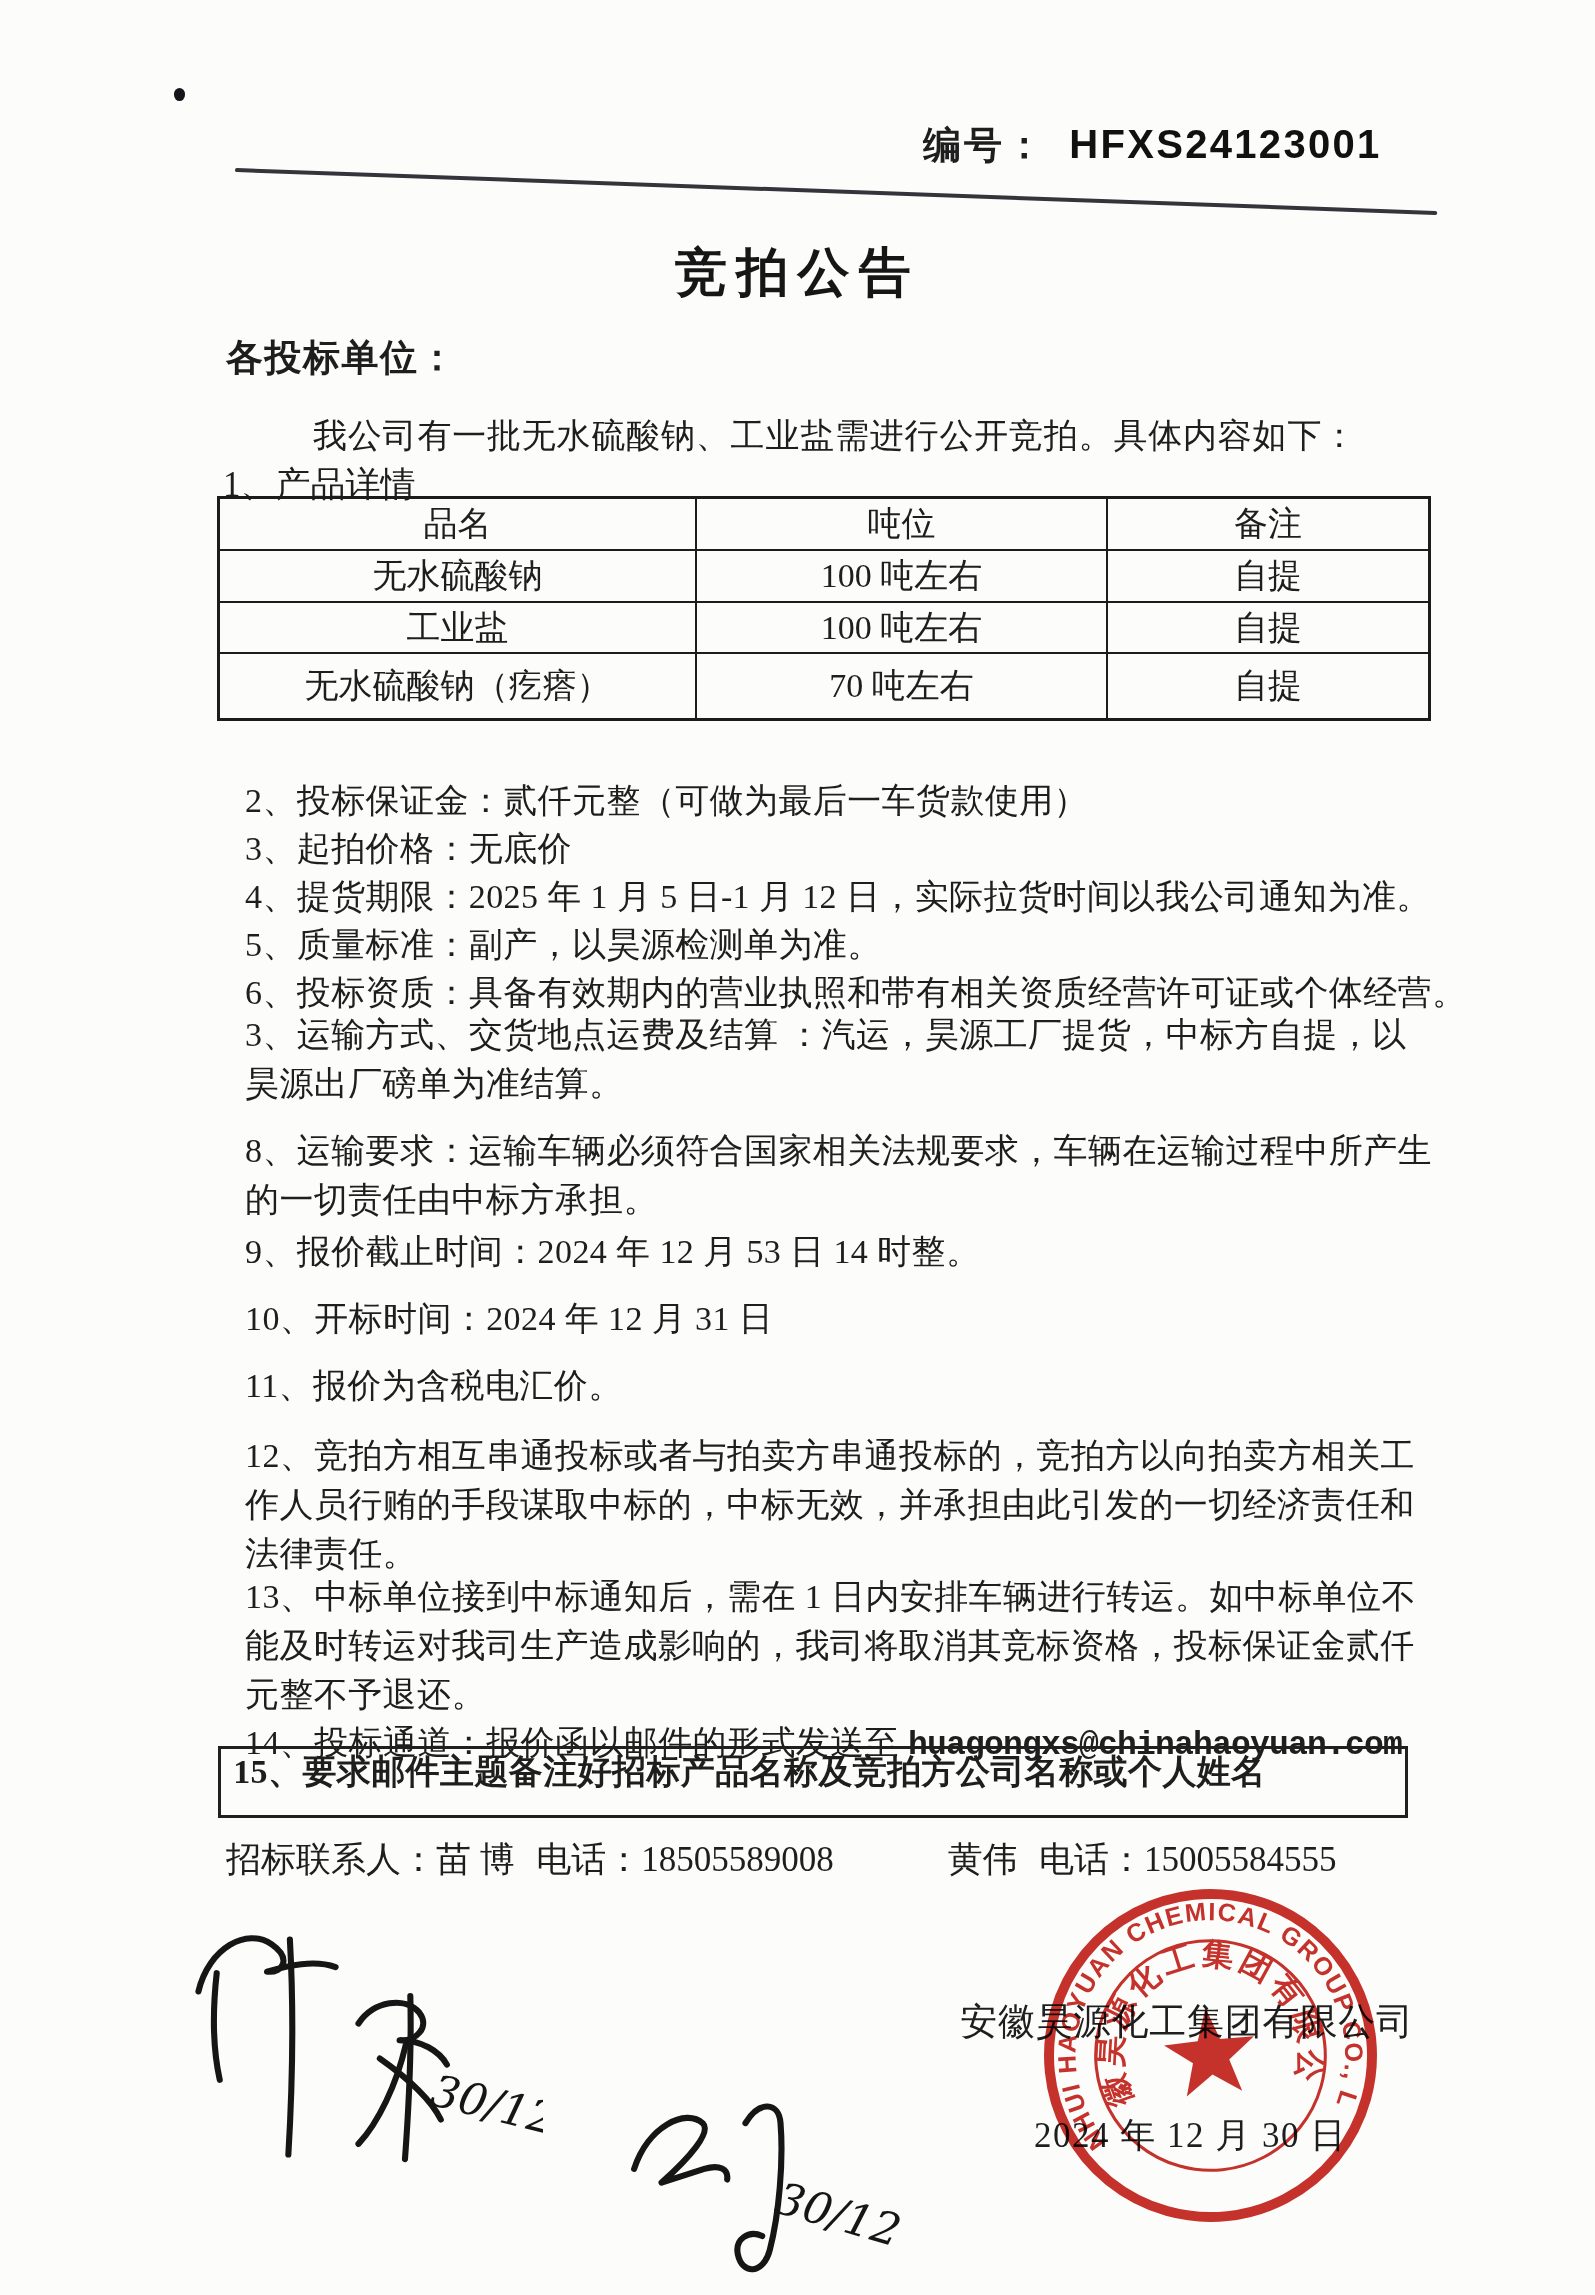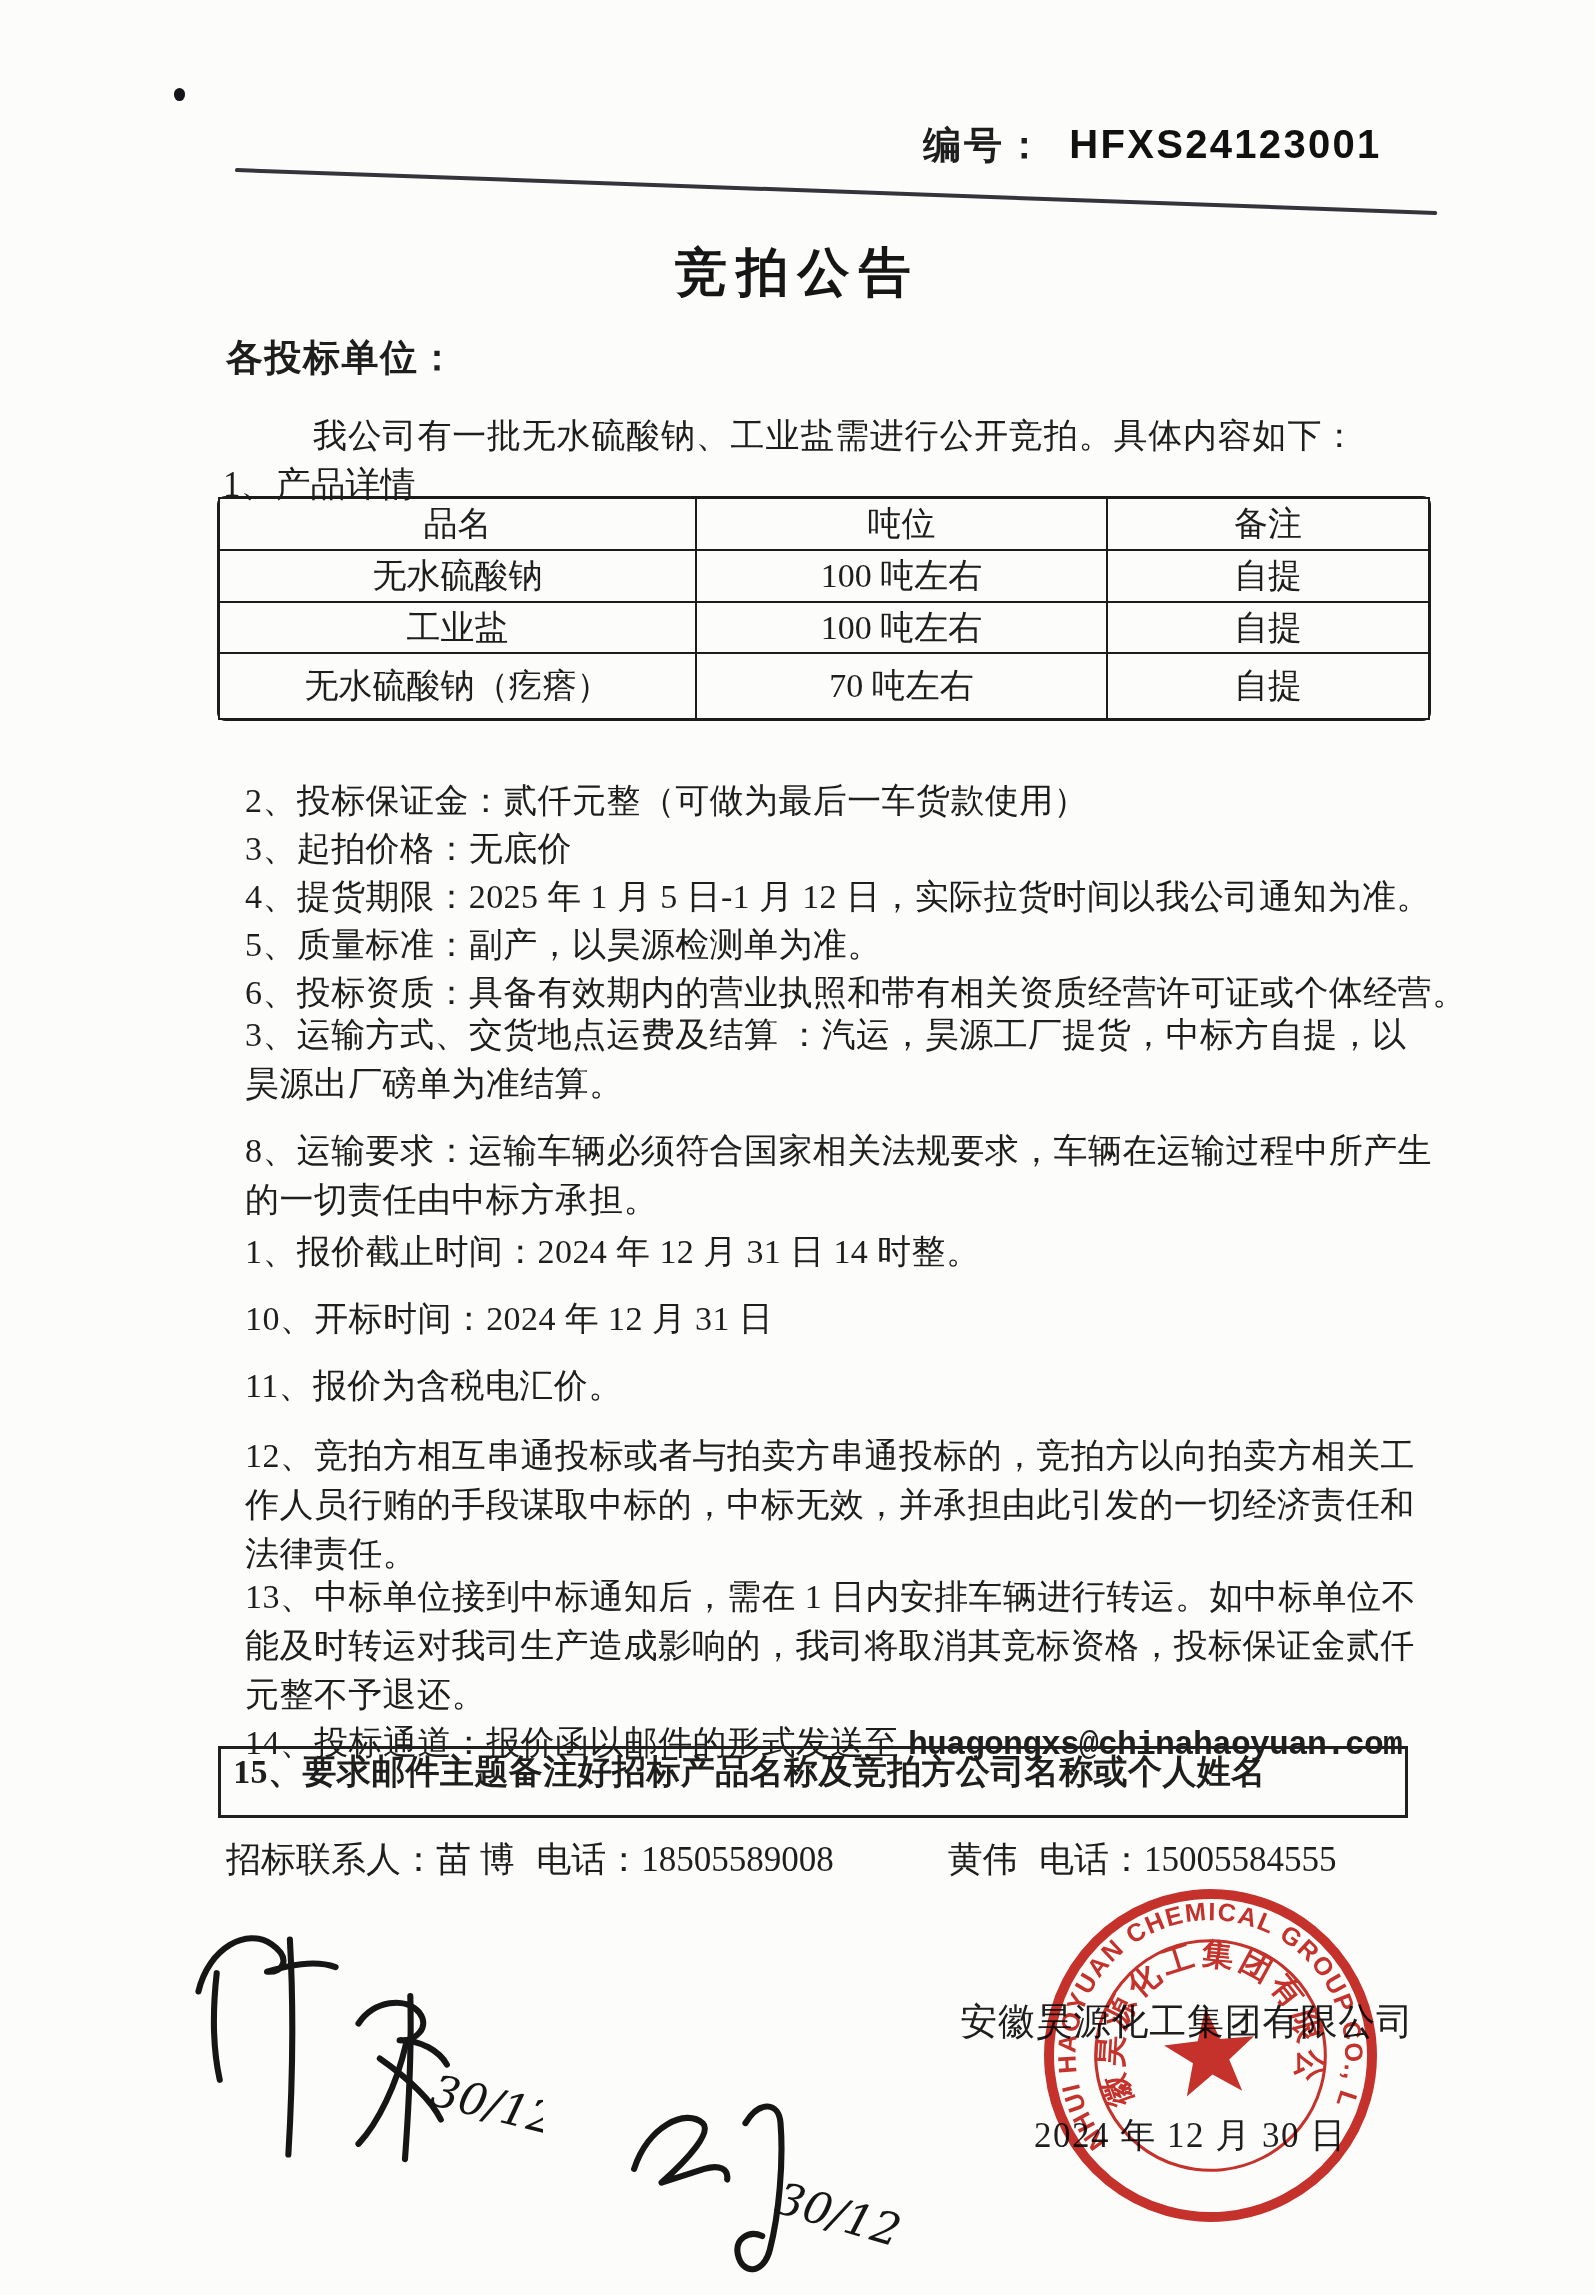--- a/index.html
+++ b/index.html
@@ -21,21 +21,21 @@
   .doc-number .code{font-family:"Liberation Sans","DejaVu Sans",sans-serif;font-size:40px;font-weight:700;letter-spacing:2.3px;color:#111;}
   .header-sep{position:absolute;left:235px;top:168px;width:1203px;height:3.8px;background:#34343a;transform:rotate(2.05deg);transform-origin:left center;border-radius:2.3px;}
 
   .title{position:absolute;left:0;top:238px;width:100%;text-align:center;font-size:52px;font-weight:700;letter-spacing:9.2px;margin:0;color:#161616;}
 
   .salutation{position:absolute;left:226px;top:333px;font-size:37px;font-weight:600;letter-spacing:1.5px;white-space:nowrap;}
   .intro{position:absolute;left:313px;top:413px;font-size:34px;white-space:nowrap;letter-spacing:0.8px;}
   .sec1{position:absolute;left:223px;top:461px;font-size:35px;font-weight:500;white-space:nowrap;}
 
   
-  table.product{position:absolute;left:218px;top:497px;width:1210px;border-collapse:collapse;table-layout:fixed;border-radius:7px;}
+  table.product{position:absolute;left:218px;top:497px;width:1210px;border-collapse:collapse;table-layout:fixed;}
   table.product td,table.product th{border:2.3px solid #1c1c1c;text-align:center;vertical-align:middle;font-size:34px;font-weight:400;padding:0;}
   table.product{border:1.5px solid #1c1c1c;outline:1.5px solid #1c1c1c;}
   table.product tr:nth-child(1){height:52px;}
   table.product tr:nth-child(2){height:52px;}
   table.product tr:nth-child(3){height:51px;}
   table.product tr:nth-child(4){height:66px;}
   col.c1{width:477px;} col.c2{width:411px;} col.c3{width:322px;}
 
   
   .term{position:absolute;left:245px;width:1167px;font-size:34px;line-height:49px;letter-spacing:0.4px;margin-top:28px;}
@@ -127,21 +127,21 @@
     </div>
   <div class="term" style="top:982px">
     <div class="tline">3、运输方式、交货地点运费及结算 ：汽运，昊源工厂提货，中标方自提，以</div>
     <div class="tline">昊源出厂磅单为准结算。</div>
   </div>
   <div class="term" style="top:1098px">
     <div class="tline">8、运输要求：运输车辆必须符合国家相关法规要求，车辆在运输过程中所产生</div>
     <div class="tline">的一切责任由中标方承担。</div>
   </div>
   <div class="term" style="top:1199px">
-      <div class="tline">1、报价截止时间：2024 年 12 月 31 日 14 时整。</div>
+      <div class="tline">9、报价截止时间：2024 年 12 月 53 日 14 时整。</div>
     </div>
   <div class="term" style="top:1266px">
       <div class="tline">10、开标时间：2024 年 12 月 31 日</div>
     </div>
   <div class="term" style="top:1333px">
       <div class="tline">11、报价为含税电汇价。</div>
     </div>
   <div class="term" style="top:1403px">
     <div class="tline">12、竞拍方相互串通投标或者与拍卖方串通投标的，竞拍方以向拍卖方相关工</div>
     <div class="tline">作人员行贿的手段谋取中标的，中标无效，并承担由此引发的一切经济责任和</div>

